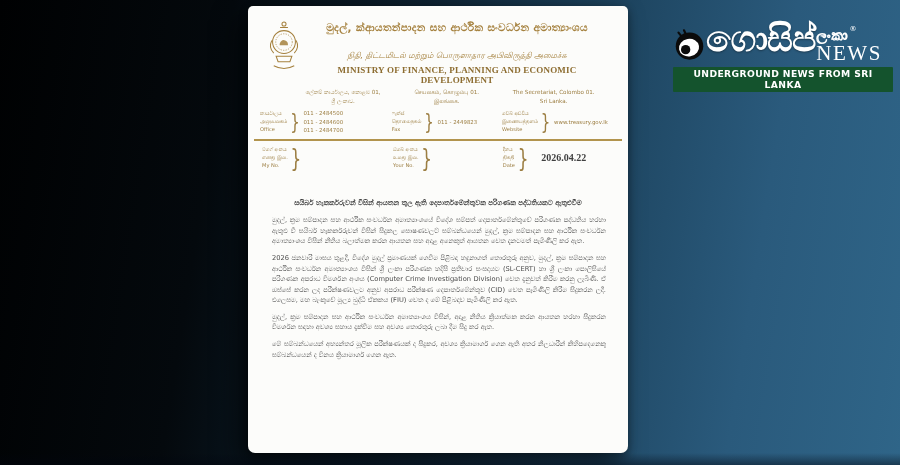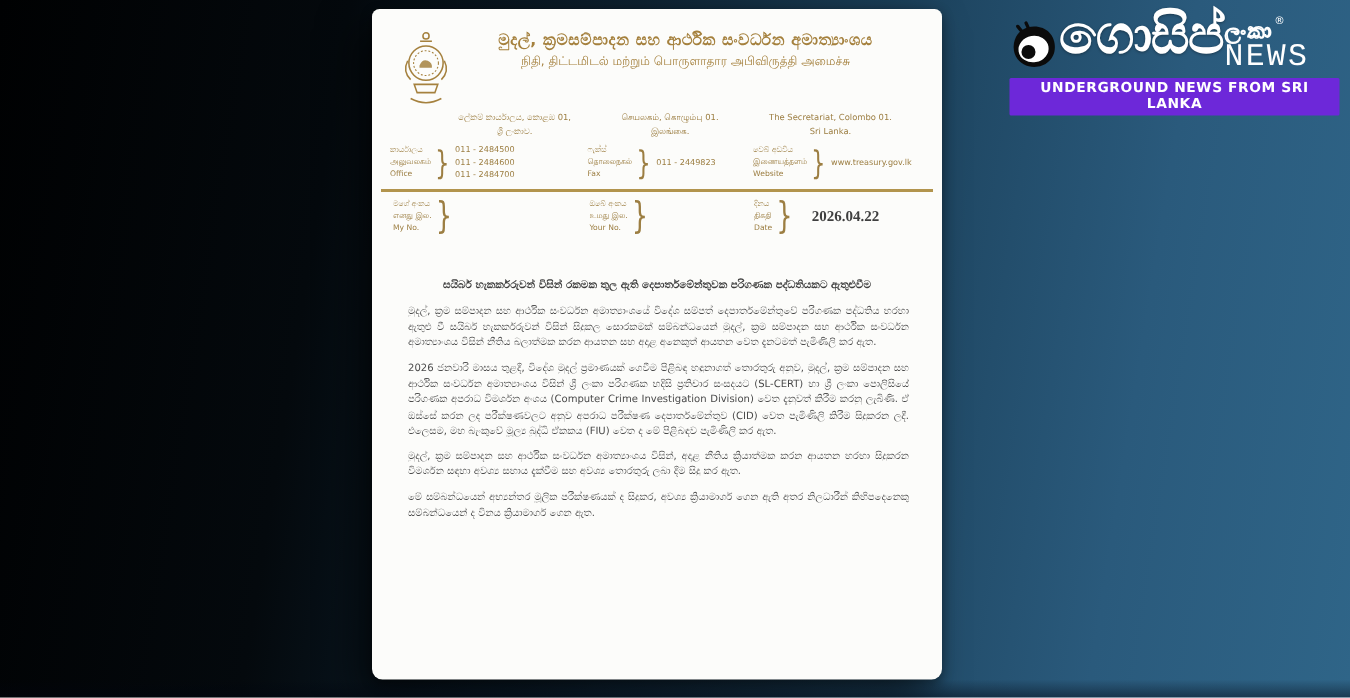--- a/index.html
+++ b/index.html
@@ -19,21 +19,21 @@
   .document {
     position:absolute; left:248px; top:6px; width:380px; height:447px;
     background:#fcfcfa; border-radius:5px 5px 7px 7px;
     box-shadow:-10px 12px 26px rgba(0,0,0,.55), 0 3px 8px rgba(0,0,0,.4);
     color:#474747;
   }
   .lh { display:flex; padding:14px 16px 0 18px; }
   .emblem { width:36px; height:52px; flex:0 0 36px; }
   .titles { flex:1; text-align:center; padding-top:1px; }
   .t-si { font-size:10.5px; font-weight:700; color:#a5813e; letter-spacing:.4px; }
-  .t-ta { font-size:8px; color:#a5813e; margin-top:3px; }
+  .t-ta { font-size:8px; color:#a5813e; margin-top:17px;font-style:italic; }
   .t-en { font-size:9px; font-weight:700; color:#8d6d31; margin-top:4px;
           font-family:"Liberation Serif", serif; letter-spacing:.2px; }
 
   .addr-row { display:flex; padding:3px 16px 0 40px; }
   .addr { font-size:5.6px; color:#9c7e42; text-align:center; line-height:1.55; }
   .addr.c1 { width:34%; } .addr.c2 { width:30%; } .addr.c3 { width:36%; }
 
   .contact-row { display:flex; padding:4px 12px 0 12px; }
   .contact { display:flex; align-items:center; }
   .contact.c1 { width:37%; } .contact.c2 { width:31%; } .contact.c3 { width:32%; }
@@ -50,33 +50,33 @@
   .date-val { font-size:10px; color:#3f3f3f; font-weight:600; margin-left:9px;
               font-family:"Liberation Serif", serif; }
 
   .subject { margin-top:30px; padding:0 26px; text-align:center;
              font-size:7px; font-weight:700; color:#3d3d3d; }
   .body-block { padding:8px 22px 0 24px; }
   .body-block p { font-size:6.7px; line-height:1.56; text-align:justify;
                   color:#4a4a4a; margin-bottom:6.5px; }
 
   
-  .logo { position:absolute; right:7px; top:0; width:220px; }
+  .logo { position:absolute; right:7px; top:15px; width:220px; }
   .logo-top { display:flex; align-items:flex-start; }
   .eye { width:33px; height:35px; margin-top:12px; flex:0 0 33px; }
   .brand-si { font-size:36px; font-weight:700; color:#ffffff; line-height:1.35;
               letter-spacing:-1px; text-shadow:0 1px 2px rgba(0,0,0,.35); }
   .brand-right { display:flex; flex-direction:column; margin-left:1px; padding-top:10px; }
   .lanka-line { white-space:nowrap; }
   .brand-lanka { font-size:14px; font-weight:400; letter-spacing:1px;
                  color:rgba(255,255,255,.08); -webkit-text-stroke:1.1px #ffffff; }
   .reg { font-size:7px; color:#ffffff; vertical-align:top; margin-left:1px; }
   .brand-news { font-size:21px; font-weight:400; color:#ffffff; letter-spacing:1.5px;
-                line-height:.95; font-family:Liberation Mono, monospace; }
-  .tagline { margin-top:3px; background:#6d28d9; color:#fff; font-size:9.2px;
+                line-height:.95; font-family:Liberation Serif, serif; }
+  .tagline { margin-top:3px; background:#14532d; color:#fff; font-size:9.2px;
              letter-spacing:.4px; text-align:center; padding:1px 2px 2px;
              font-weight:600; border-radius:1px; }
 </style>
 </head>
 <body>
 
 <div class="document">
 
   <div class="lh">
     <div class="emblem">
@@ -88,22 +88,23 @@
           <circle cx="22" cy="28" r="10.5" stroke-width="0.9" stroke-dasharray="1.6 1.6"></circle>
           <path d="M16.5 30 q2.5 -6 7 -4 q4 1.6 3.5 6 l-10.5 0 z" fill="#a5813e" stroke="none" opacity="0.85"></path>
           <path d="M6.5 26 q-4.5 9 2.5 16"></path>
           <path d="M37.5 26 q4.5 9 -2.5 16"></path>
           <path d="M12 46 h20 l-2.5 7 h-15 z"></path>
           <path d="M9 58 q13 7 26 0"></path>
         </g>
       </svg>
     </div>
     <div class="titles">
-      <div class="t-si">මුදල්, ක්‍රමසම්පාදන සහ ආර්ථික සංවර්ධන අමාත්‍යාංශය</div>
+      <div class="t-si">මුදල්, ක්‍ආයතන්පාදන සහ ආර්ථික සංවර්ධන අමාත්‍යාංශය</div>
       <div class="t-ta">நிதி, திட்டமிடல் மற்றும் பொருளாதார அபிவிருத்தி அமைச்சு</div>
+      <div class="t-en">MINISTRY OF FINANCE, PLANNING AND ECONOMIC DEVELOPMENT</div>
     </div>
   </div>
 
   <div class="addr-row">
     <div class="addr c1">
       <div>ලේකම් කාර්යාලය, කොළඹ 01,</div>
       <div>ශ්‍රී ලංකාව.</div>
     </div>
     <div class="addr c2">
       <div>செயலகம், கொழும்பு 01.</div>
@@ -172,24 +173,24 @@
       <div class="lbls">
         <div>දිනය</div>
         <div>திகதி</div>
         <div>Date</div>
       </div>
       <div class="brace">}</div>
       <div class="date-val">2026.04.22</div>
     </div>
   </div>
 
-  <div class="subject">සයිබර් හැකර්කරුවන් විසින් රකමක තුල ඇති දෙපාර්තමේන්තුවක පරිගණක පද්ධතියකට ඇතුළුවීම</div>
+  <div class="subject">සයිබර් හැකර්කරුවන් විසින් ආයතන තුල ඇති දෙපාර්තමේන්තුවක පරිගණක පද්ධතියකට ඇතුළුවීම</div>
 
   <div class="body-block">
-    <p>මුදල්, ක්‍රම සම්පාදන සහ ආර්ථික සංවර්ධන අමාත්‍යාංශයේ විදේශ සම්පත් දෙපාර්තමේන්තුවේ පරිගණක පද්ධතිය හරහා ඇතුළු වී සයිබර් හැකර්කරුවන් විසින් සිදුකල සොරකමක් සම්බන්ධයෙන් මුදල්, ක්‍රම සම්පාදන සහ ආර්ථික සංවර්ධන අමාත්‍යාංශය විසින් නීතිය බලාත්මක කරන ආයතන සහ අදාළ අනෙකුත් ආයතන වෙත දැනටමත් පැමිණිලි කර ඇත.</p>
+    <p>මුදල්, ක්‍රම සම්පාදන සහ ආර්ථික සංවර්ධන අමාත්‍යාංශයේ විදේශ සම්පත් දෙපාර්තමේන්තුවේ පරිගණක පද්ධතිය හරහා ඇතුළු වී සයිබර් හැකර්කරුවන් විසින් සිදුකල සොෂණවලට් සම්බන්ධයෙන් මුදල්, ක්‍රම සම්පාදන සහ ආර්ථික සංවර්ධන අමාත්‍යාංශය විසින් නීතිය බලාත්මක කරන ආයතන සහ අදාළ අනෙකුත් ආයතන වෙත දැනටමත් පැමිණිලි කර ඇත.</p>
     <p>2026 ජනවාරි මාසය තුළදී, විදේශ මුදල් ප්‍රමාණයක් ගෙවීම පිළිබඳ හඳුනාගත් තොරතුරු අනුව, මුදල්, ක්‍රම සම්පාදන සහ ආර්ථික සංවර්ධන අමාත්‍යාංශය විසින් ශ්‍රී ලංකා පරිගණක හදිසි ප්‍රතිචාර සංසදයට (SL-CERT) හා ශ්‍රී ලංකා පොලිසියේ පරිගණක අපරාධ විමර්ශන අංශය (Computer Crime Investigation Division) වෙත දැනුවත් කිරීම කරනු ලැබිණි. ඒ ඔස්සේ කරන ලද පරීක්ෂණවලට අනුව අපරාධ පරීක්ෂණ දෙපාර්තමේන්තුව (CID) වෙත පැමිණිලි කිරීම සිදුකරන ලදී. එලෙසම, මහ බැංකුවේ මූල්‍ය බුද්ධි ඒකකය (FIU) වෙත ද මේ පිළිබඳව පැමිණිලි කර ඇත.</p>
     <p>මුදල්, ක්‍රම සම්පාදන සහ ආර්ථික සංවර්ධන අමාත්‍යාංශය විසින්, අදාළ නීතිය ක්‍රියාත්මක කරන ආයතන හරහා සිදුකරන විමර්ශන සඳහා අවශ්‍ය සහාය දැක්වීම සහ අවශ්‍ය තොරතුරු ලබා දීම සිදු කර ඇත.</p>
     <p>මේ සම්බන්ධයෙන් අභ්‍යන්තර මූලික පරීක්ෂණයක් ද සිදුකර, අවශ්‍ය ක්‍රියාමාර්ග ගෙන ඇති අතර නිලධාරීන් කිහිපදෙනෙකු සම්බන්ධයෙන් ද විනය ක්‍රියාමාර්ග ගෙන ඇත.</p>
   </div>
 
 </div>
 
 <div class="logo">
   <div class="logo-top">
     <div class="eye">

